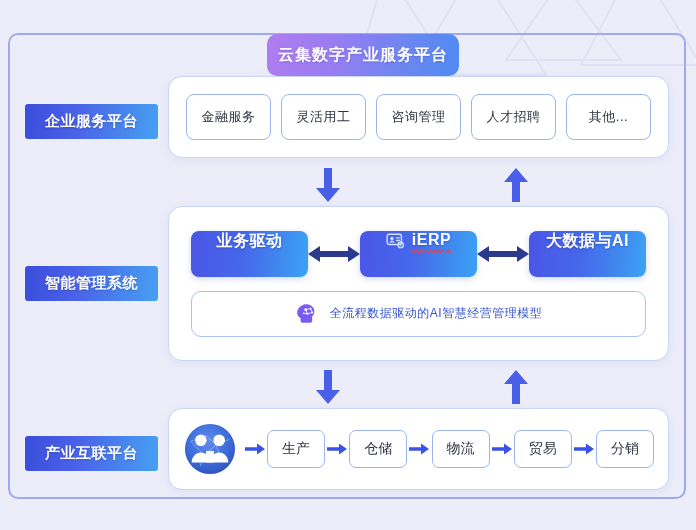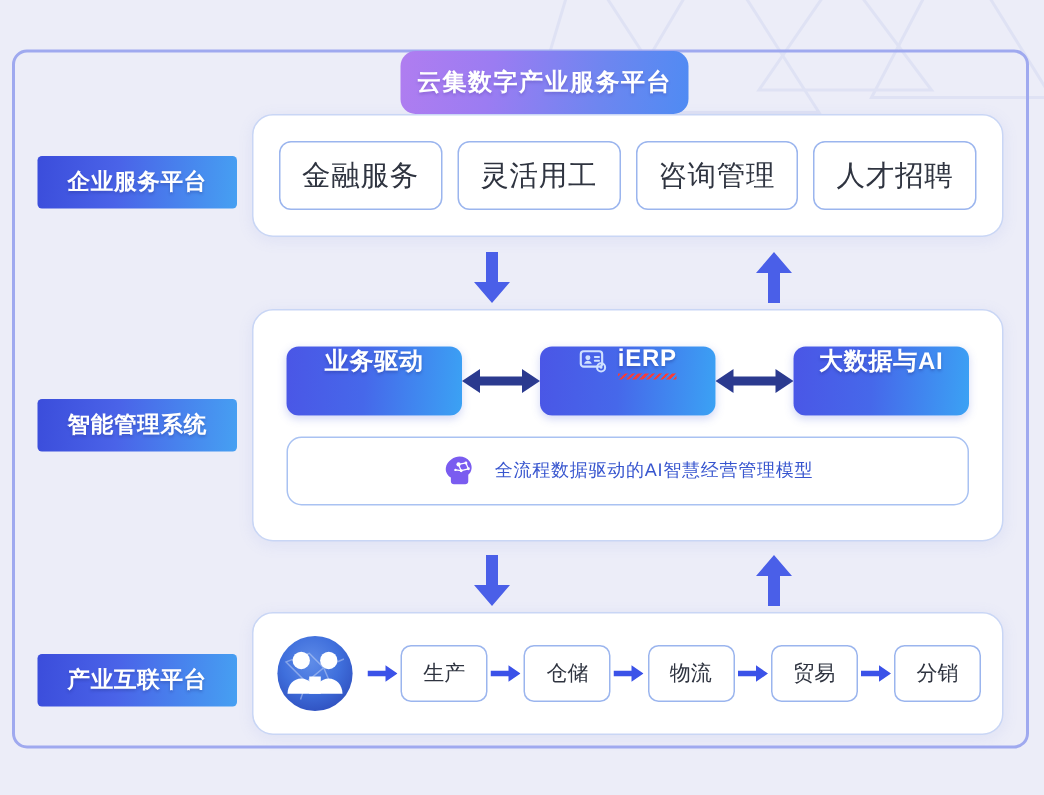--- a/index.html
+++ b/index.html
@@ -102,21 +102,21 @@
   .service-card {
     flex: 1 1 0;
     margin: 0 5px;
     height: 44px;
     border: 1px solid #9bb5ee;
     border-radius: 8px;
     background: #ffffff;
     display: flex;
     align-items: center;
     justify-content: center;
-    font-size: 19px;
+    font-size: 13px;
     color: #2f3440;
     letter-spacing: .5px;
   }
 
   
   .arrow-pair {
     position: absolute;
     z-index: 4;
     width: 678px;
     left: 8px;
@@ -278,20 +278,23 @@
     <span>金融服务</span>
   </div>
   <div class="service-card">
     <span>灵活用工</span>
   </div>
   <div class="service-card">
     <span>咨询管理</span>
   </div>
   <div class="service-card">
     <span>人才招聘</span>
+  </div>
+  <div class="service-card">
+    <span>其他...</span>
   </div>
 </div>
 
 <div class="arrow-pair" style="top:168px; height:34px;">
   <svg class="arrow-down" style="left:307px; top:0;" viewBox="0 0 26 34">
     <path d="M9 0 H17 V20 H25 L13 34 L1 20 H9 Z" fill="#4a5fe8"></path>
   </svg>
   <svg class="arrow-up" style="left:495px; top:0;" viewBox="0 0 26 34">
     <path d="M13 0 L25 14 H17 V34 H9 V14 H1 Z" fill="#4a5fe8"></path>
   </svg>

